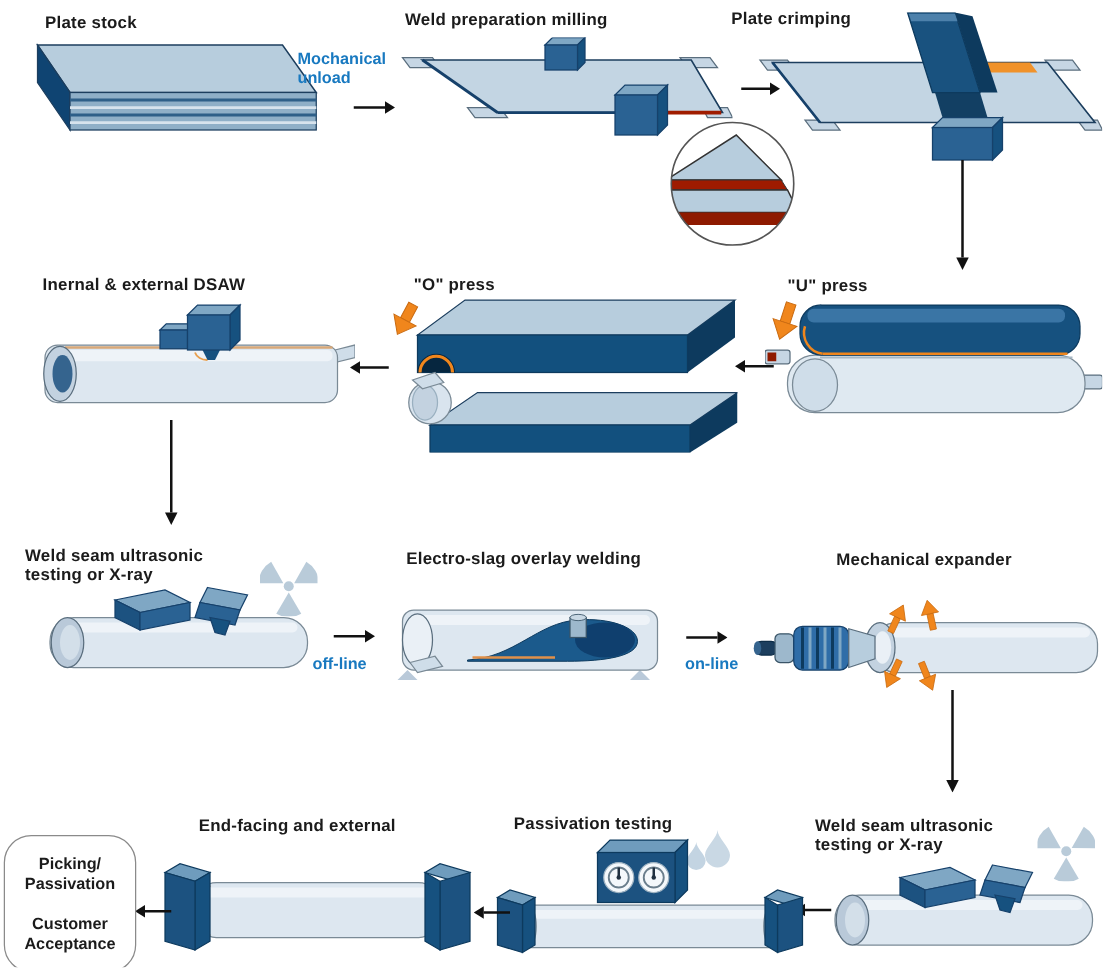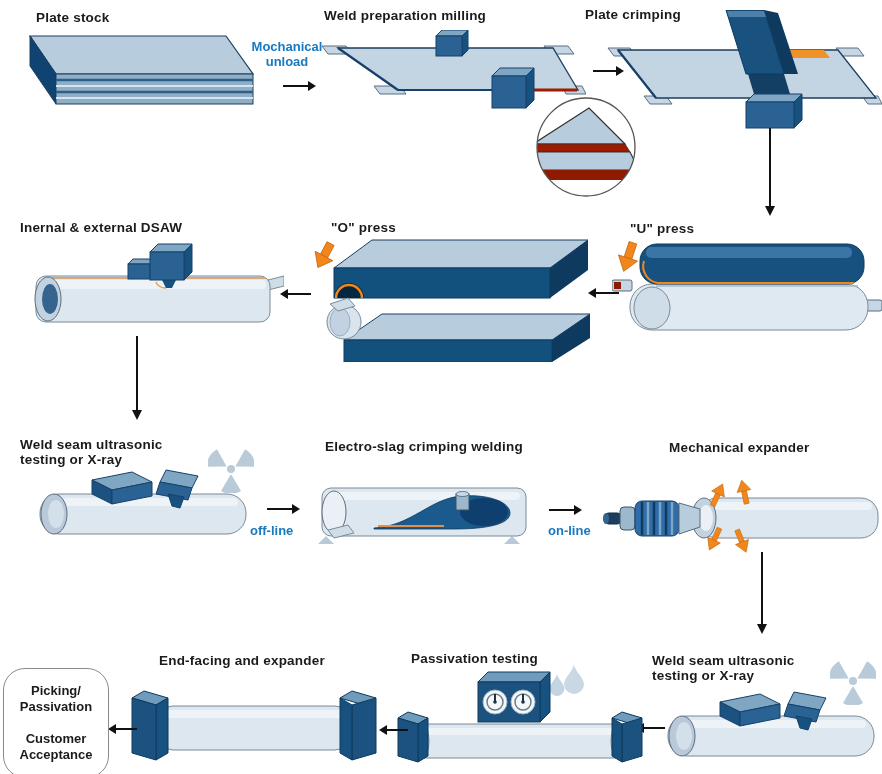--- a/index.html
+++ b/index.html
@@ -6,21 +6,21 @@
   #root{
     position:relative;width:882px;height:774px;background:#ffffff;overflow:hidden;
     font-family:"Liberation Sans", sans-serif;
   }
   .lbl{
     position:absolute;font-size:13.5px;font-weight:bold;color:#1b1b1b;
     white-space:pre-line;line-height:1.12;letter-spacing:0.2px;
   }
   .blue-lbl{
     position:absolute;font-size:13px;font-weight:bold;color:#1879c0;
-    white-space:pre-line;line-height:1.15;text-align:center;
+    white-space:pre-line;line-height:1.15;text-align:left;
   }
   .gfx{position:absolute;}
   .final-box{
     position:absolute;left:3px;top:668px;width:106px;height:110px;
     border:1.6px solid #8a8a8a;border-radius:22px;background:#fff;
     display:flex;align-items:center;justify-content:center;text-align:center;
     font-size:13px;font-weight:bold;color:#1b1b1b;white-space:pre-line;line-height:1.22;
     box-sizing:border-box;
   }
   svg{display:block;}
@@ -151,21 +151,21 @@
       <rect x="22" y="6" width="8" height="14"></rect>
         <polygon points="16,20 36,20 26,33"></polygon>
     </g>
   </svg>
 
   <svg class="gfx" style="left:280px;top:287px" width="32" height="14" viewBox="0 0 32 14">
     <line x1="31" y1="7" x2="8" y2="7" stroke="#111" stroke-width="2"></line>
       <polygon points="8,2 0,7 8,12" fill="#111"></polygon>
   </svg>
 
-  <div class="lbl" style="left:20px;top:220px">Inernal &amp; external DSAW</div>
+  <div class="lbl" style="left:34px;top:220px">Inernal &amp; external DSAW</div>
   <svg class="gfx" style="left:28px;top:242px" width="256" height="92" viewBox="0 0 256 92">
     <polygon points="240,38 256,34 256,44 240,48" fill="#cfdde9" stroke="#7a8a96"></polygon>
     <rect x="8" y="34" width="234" height="46" rx="10" fill="#dde7f0" stroke="#7a8a96"></rect>
     <rect x="12" y="38" width="226" height="9" rx="4" fill="#eef3f8"></rect>
     <line x1="24" y1="36" x2="238" y2="36" stroke="#d8a878" stroke-width="2"></line>
     <ellipse cx="20" cy="57" rx="13" ry="22" fill="#c3d2e0" stroke="#5a6e7e"></ellipse>
     <ellipse cx="22" cy="57" rx="8" ry="15" fill="#35648e"></ellipse>
     <path d="M128,40 a10,8 0 0 0 10,6" stroke="#e8a050" fill="none" stroke-width="1.5"></path>
     <polygon points="134,38 148,38 144,46 138,46" fill="#16517f"></polygon>
     <polygon points="100,22 105,17 127,17 122,22" fill="#7fa7c4" stroke="#16416b"></polygon>
@@ -201,21 +201,21 @@
     <polygon points="136,2 168,8 162,20 130,14" fill="#7fa7c4" stroke="#16416b"></polygon>
     <polygon points="130,14 162,20 158,32 126,26" fill="#2a6293" stroke="#16416b"></polygon>
     <polygon points="138,26 154,29 150,40 142,38" fill="#16517f" stroke="#16416b"></polygon>
   </svg>
   <svg class="gfx" style="left:266px;top:502px" width="34" height="14" viewBox="0 0 34 14">
     <line x1="1" y1="7" x2="26" y2="7" stroke="#111" stroke-width="2"></line>
       <polygon points="26,2 34,7 26,12" fill="#111"></polygon>
   </svg>
   <div class="blue-lbl" style="left:250px;top:524px">off-line</div>
 
-  <div class="lbl" style="left:325px;top:439px">Electro-slag crimping welding</div>
+  <div class="lbl" style="left:325px;top:439px">Electro-slag overlay welding</div>
   <svg class="gfx" style="left:316px;top:472px" width="222" height="74" viewBox="0 0 222 74">
     <polygon points="10,64 18,72 2,72" fill="#b9c9d9"></polygon>
     <polygon points="196,64 204,72 188,72" fill="#b9c9d9"></polygon>
     <rect x="6" y="16" width="204" height="48" rx="9" fill="#dde7f0" stroke="#7a8a96"></rect>
     <rect x="12" y="20" width="192" height="8" rx="4" fill="#eef3f8"></rect>
     <path d="M58,56 C96,54 114,26 146,24 C172,22 194,30 194,41 C194,53 168,57 138,57 L58,57 Z" fill="#1b5a8c" stroke="#0d3a5e" stroke-width="0.8"></path>
     <ellipse cx="168" cy="40" rx="24" ry="14" fill="#0f3f6e"></ellipse>
     <line x1="62" y1="54" x2="128" y2="54" stroke="#e0904a" stroke-width="2"></line>
     <rect x="140" y="22" width="13" height="16" fill="#9db8cc" stroke="#3a5568"></rect>
     <ellipse cx="146.5" cy="22" rx="6.5" ry="2.5" fill="#c9d8e4" stroke="#3a5568" stroke-width="0.7"></ellipse>
@@ -323,21 +323,21 @@
     <polygon points="4,52 24,58 24,96 4,90" fill="#1c5280" stroke="#0d3a5e"></polygon>
     <polygon points="218,52 228,46 248,52 238,58" fill="#6f9cbd" stroke="#0d3a5e"></polygon>
     <polygon points="228,58 248,52 248,90 228,96" fill="#1c5280" stroke="#0d3a5e"></polygon>
     <polygon points="218,52 228,58 228,96 218,90" fill="#16517f" stroke="#0d3a5e"></polygon>
   </svg>
   <svg class="gfx" style="left:379px;top:723px" width="30" height="14" viewBox="0 0 30 14">
     <line x1="29" y1="7" x2="8" y2="7" stroke="#111" stroke-width="2"></line>
       <polygon points="8,2 0,7 8,12" fill="#111"></polygon>
   </svg>
 
-  <div class="lbl" style="left:159px;top:653px">End-facing and expander</div>
+  <div class="lbl" style="left:159px;top:653px">End-facing and external</div>
   <svg class="gfx" style="left:128px;top:682px" width="252" height="88" viewBox="0 0 252 88">
     <rect x="30" y="24" width="192" height="44" rx="15" fill="#dde7f0" stroke="#7a8a96"></rect>
     <rect x="36" y="28" width="180" height="8" rx="4" fill="#eef3f8"></rect>
     <path d="M40,26 a10,21 0 0 0 0,41" stroke="#d07a2a" stroke-width="2.5" fill="none"></path>
     <path d="M213,26 a10,21 0 0 1 0,41" stroke="#d07a2a" stroke-width="2.5" fill="none"></path>
     <polygon points="4,16 16,9 40,16 28,23" fill="#6f9cbd" stroke="#0d3a5e"></polygon>
     <polygon points="28,23 40,16 40,71 28,78" fill="#16517f" stroke="#0d3a5e"></polygon>
     <polygon points="4,16 28,23 28,78 4,71" fill="#1c5280" stroke="#0d3a5e"></polygon>
     <polygon points="212,16 224,9 248,16 236,23" fill="#6f9cbd" stroke="#0d3a5e"></polygon>
     <polygon points="224,23 248,16 248,71 224,78" fill="#1c5280" stroke="#0d3a5e"></polygon>

